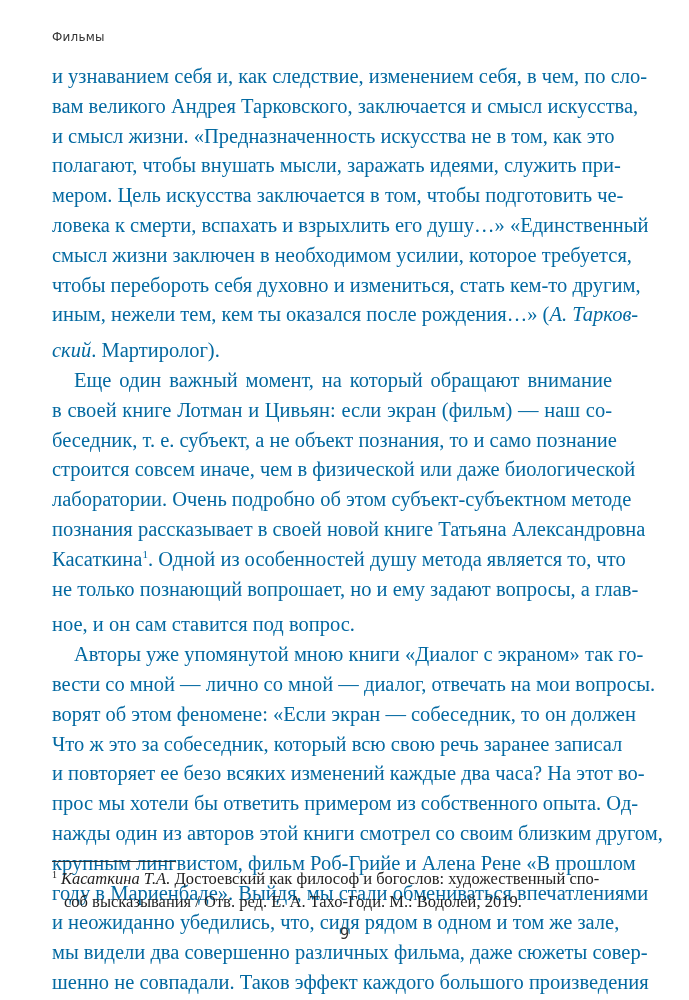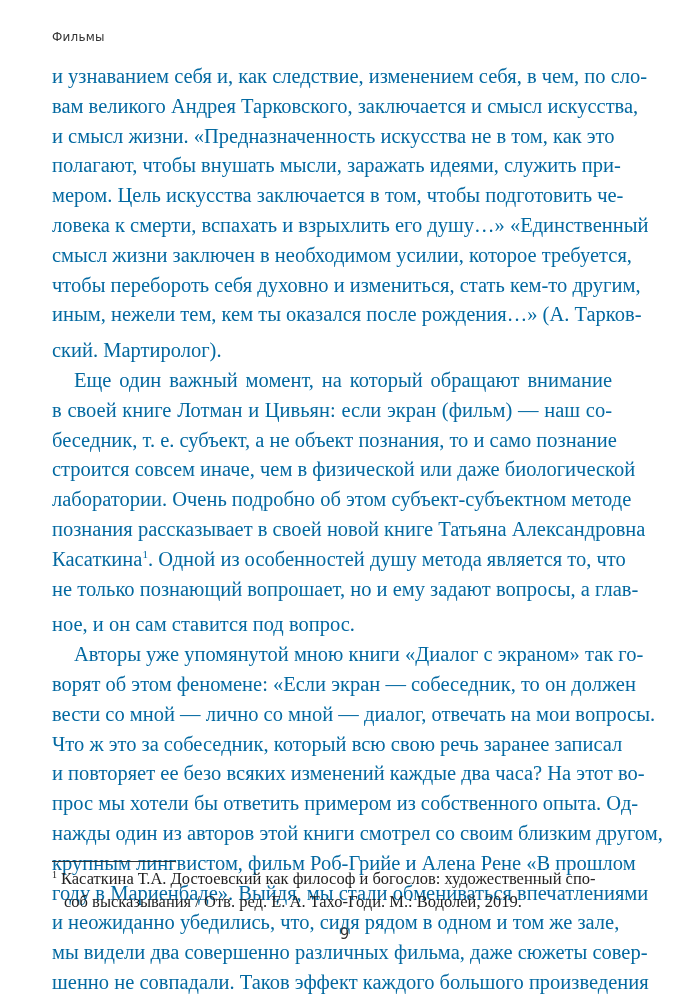--- a/index.html
+++ b/index.html
@@ -10,21 +10,21 @@
     letter-spacing: 0.2px;
   }
   .body-text {
     position: absolute; left: 52px; top: 62px; width: 560px;
     font-family: "Liberation Serif", serif; font-size: 20.5px;
     line-height: 29.8px; color: #0369a1;
   }
   .line { display: block; white-space: nowrap; text-align: justify; text-align-last: justify; height: 29.8px; }
   .line.last { text-align-last: left; margin-top: 6px; }
   .line.indent { padding-left: 22px; }
-  .it { }
+  .it { font-style: italic; }
   sup { font-size: 11px; line-height: 0; vertical-align: 8px; }
   .footnote-rule {
     position: absolute; left: 52px; top: 861px; width: 124px; height: 1px; background: #333;
   }
   .footnote {
     position: absolute; left: 52px; top: 867px; width: 560px;
     font-family: "Liberation Serif", serif; font-size: 16.5px; line-height: 23px; color: #222;
   }
   .footnote .fline { display: block; white-space: nowrap; }
   .footnote .fline.cont { padding-left: 12px; }
@@ -53,22 +53,22 @@
   <span class="line indent">Еще один важный момент, на который обращают внимание</span>
   <span class="line">в своей книге Лотман и Цивьян: если экран (фильм) — наш со-</span>
   <span class="line">беседник, т. е. субъект, а не объект познания, то и само познание</span>
   <span class="line">строится совсем иначе, чем в физической или даже биологической</span>
   <span class="line">лаборатории. Очень подробно об этом субъект-субъектном методе</span>
   <span class="line">познания рассказывает в своей новой книге Татьяна Александровна</span>
   <span class="line"><span>Касаткина</span><sup>1</sup><span>. Одной из особенностей душу метода является то, что</span></span>
   <span class="line">не только познающий вопрошает, но и ему задают вопросы, а глав-</span>
   <span class="line last">ное, и он сам ставится под вопрос.</span>
   <span class="line indent">Авторы уже упомянутой мною книги «Диалог с экраном» так го-</span>
+  <span class="line">вести со мной — лично со мной — диалог, отвечать на мои вопросы.</span>
   <span class="line">ворят об этом феномене: «Если экран — собеседник, то он должен</span>
-  <span class="line">вести со мной — лично со мной — диалог, отвечать на мои вопросы.</span>
   <span class="line">Что ж это за собеседник, который всю свою речь заранее записал</span>
   <span class="line">и повторяет ее безо всяких изменений каждые два часа? На этот во-</span>
   <span class="line">прос мы хотели бы ответить примером из собственного опыта. Од-</span>
   <span class="line">нажды один из авторов этой книги смотрел со своим близким другом,</span>
   <span class="line">крупным лингвистом, фильм Роб-Грийе и Алена Рене «В прошлом</span>
   <span class="line">году в Мариенбаде». Выйдя, мы стали обмениваться впечатлениями</span>
   <span class="line">и неожиданно убедились, что, сидя рядом в одном и том же зале,</span>
   <span class="line">мы видели два совершенно различных фильма, даже сюжеты совер-</span>
   <span class="line">шенно не совпадали. Таков эффект каждого большого произведения</span>
 </div>

